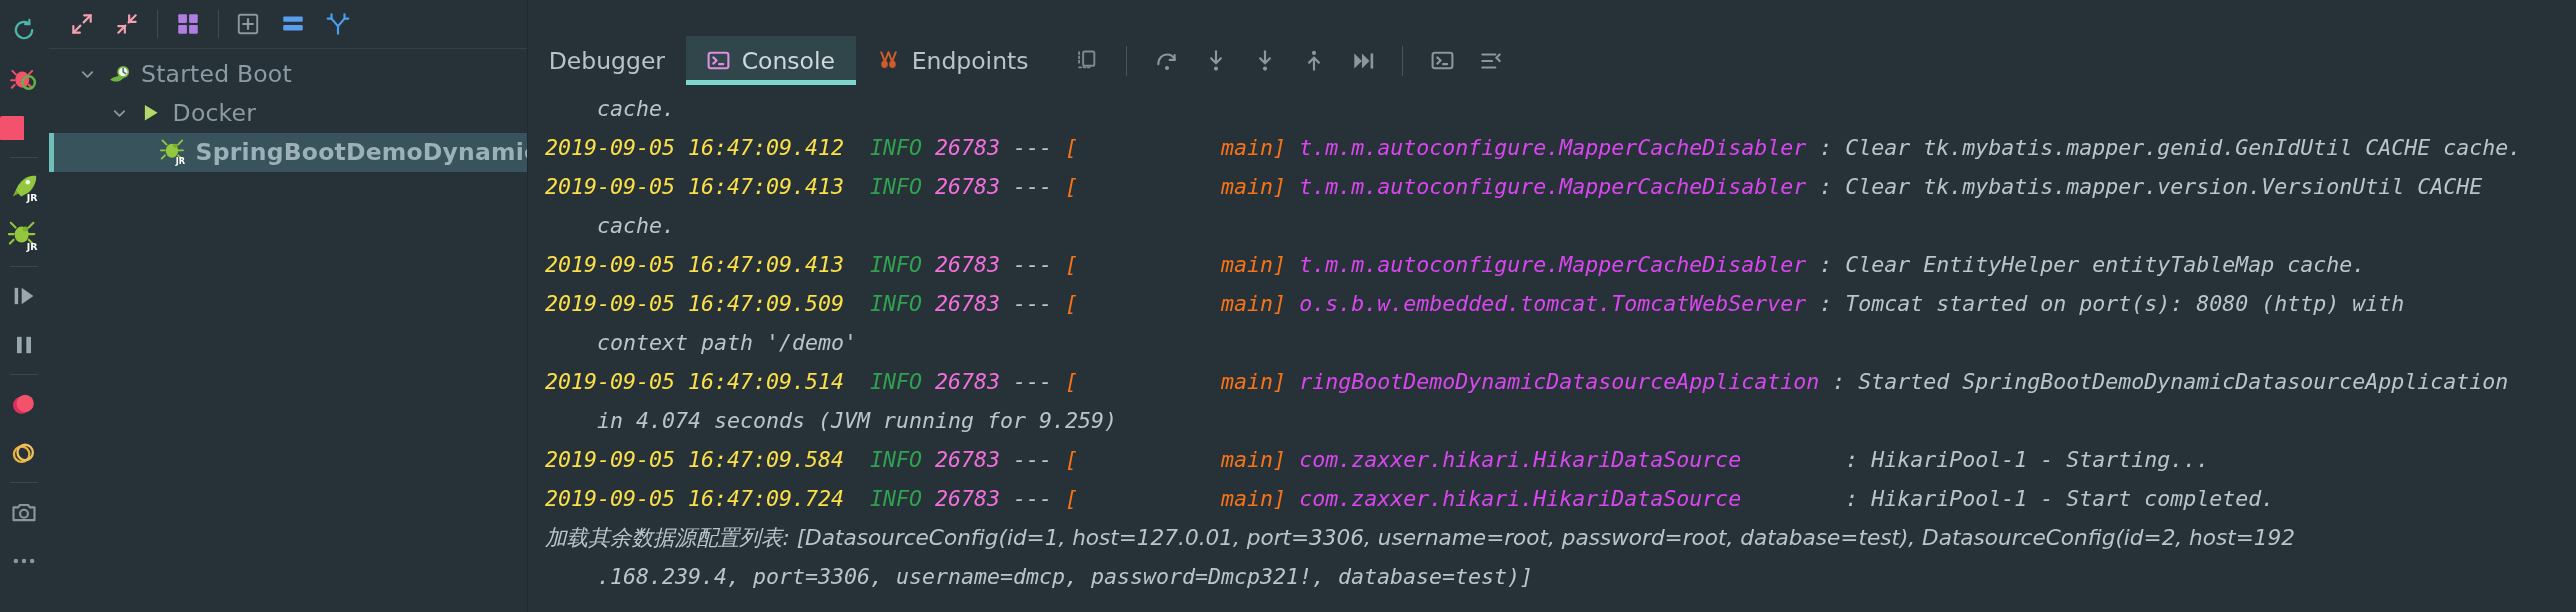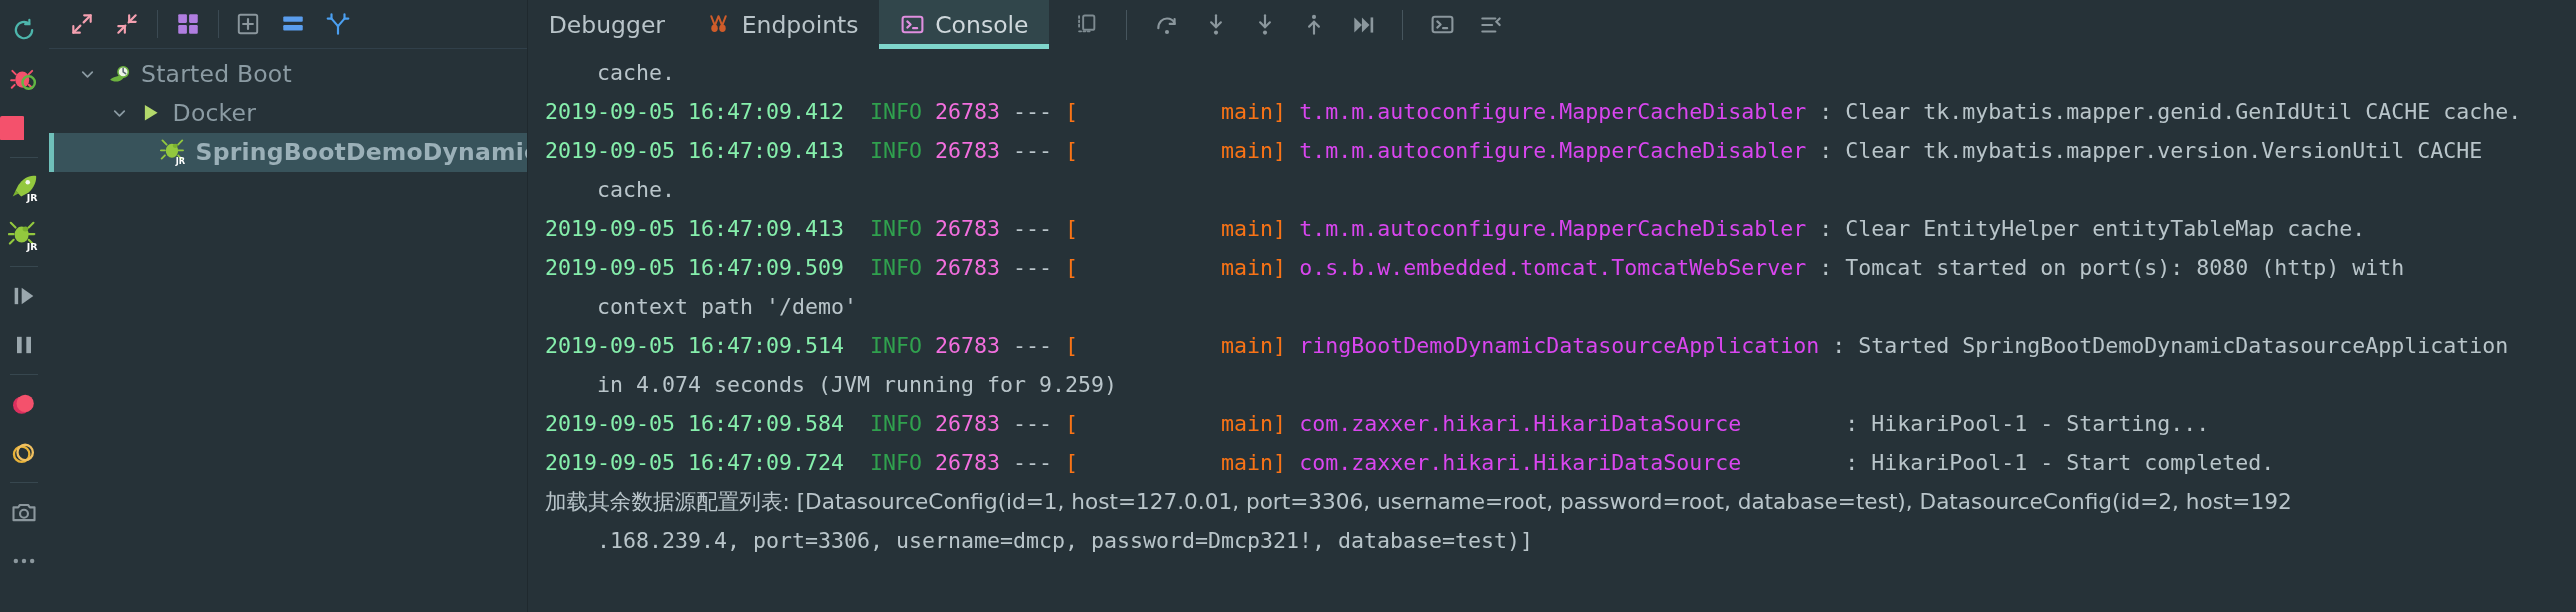--- a/index.html
+++ b/index.html
@@ -122,20 +122,21 @@
   .indent-2 { padding-left: 109px; }
   .indent-0 { padding-left: 22.5px; }
 
   
   .console-wrap {
     flex: 1;
     display: flex;
     flex-direction: column;
     background: #263238;
     min-width: 0;
+    margin-top: 36px;
   }
   .tabbar {
     height: 49px;
     flex: 0 0 49px;
     display: flex;
     align-items: stretch;
     background: #263238;
   }
   .tab {
     display: flex;
@@ -183,23 +184,24 @@
     flex: 1;
     background: #263238;
     padding: 3.8px 0 0 0;
     font-family: "DejaVu Sans Mono", "Liberation Mono", monospace;
     font-size: 21.6px;
     line-height: 39px;
     color: #b8c3c8;
     white-space: pre;
     overflow: hidden;
     letter-spacing: 0px;
+    font-style: italic;
   }
   .log-line { padding-left: 17px; }
-  .c-date   { color: #86efac; }
+  .c-date   { color: #fde047; }
   .c-info   { color: #30a14e; }
   .c-pid    { color: #f36fde; }
   .c-dash   { color: #b9c5ca; }
   .c-thread { color: #f97316; }
   .c-logger { color: #d946ef; text-align: right; }
   .c-msg    { color: #b9c5ca; }
   .c-plain  { color: #b9c5ca; }
   .c-zh     { color: #b9c5ca; font-family: "DejaVu Sans", sans-serif; }
 </style>
 </head>
@@ -402,42 +404,42 @@
   </div>
 
   <div class="console-wrap">
 
     <div class="tabbar">
 
       <div class="tab">
         <span>Debugger</span>
       </div>
 
+      <div class="tab active">
+        <span class="tab-icon">
+          <svg width="25" height="25" viewBox="0 0 24 24">
+            <rect x="2.5" y="4.5" width="19" height="15" rx="2.2" fill="none" stroke="#e08fe0" stroke-width="2"></rect>
+            <path d="M7 9l3.2 3L7 15" stroke="#e08fe0" stroke-width="2" fill="none" stroke-linecap="round" stroke-linejoin="round"></path>
+            <path d="M12.5 15.5h4" stroke="#e08fe0" stroke-width="2" stroke-linecap="round"></path>
+          </svg>
+        </span>
+        <span>Console</span>
+      </div>
+
       <div class="tab">
         <span class="tab-icon">
           <svg width="25" height="25" viewBox="0 0 24 24">
             <path d="M5 4l3.5 9M12 4L8.5 13M12 4l3.5 9M19 4l-3.5 9" stroke="#cf5c2a" stroke-width="1.9" fill="none" stroke-linecap="round"></path>
             <ellipse cx="8.2" cy="15.5" rx="3.1" ry="3.6" fill="#cf5c2a"></ellipse>
             <ellipse cx="15.8" cy="15.5" rx="3.1" ry="3.6" fill="#cf5c2a"></ellipse>
           </svg>
         </span>
         <span>Endpoints</span>
       </div>
 
-      <div class="tab active">
-        <span class="tab-icon">
-          <svg width="25" height="25" viewBox="0 0 24 24">
-            <rect x="2.5" y="4.5" width="19" height="15" rx="2.2" fill="none" stroke="#e08fe0" stroke-width="2"></rect>
-            <path d="M7 9l3.2 3L7 15" stroke="#e08fe0" stroke-width="2" fill="none" stroke-linecap="round" stroke-linejoin="round"></path>
-            <path d="M12.5 15.5h4" stroke="#e08fe0" stroke-width="2" stroke-linecap="round"></path>
-          </svg>
-        </span>
-        <span>Console</span>
-      </div>
-
       <div class="tabbar-extra">
         <div class="ctl-btn">
           <svg width="24.4" height="24.4" viewBox="0 0 24 24">
             <rect x="9" y="3.5" width="11" height="14" rx="1.6" fill="none" stroke="#7d8a90" stroke-width="1.9"></rect>
             <path d="M5 4v12M5 19h12" stroke="#7d8a90" stroke-width="1.8" stroke-dasharray="2 2.2" stroke-linecap="round"></path>
           </svg>
         </div>
         <div class="tbsep2"></div>
 
         <div class="ctl-btn">

